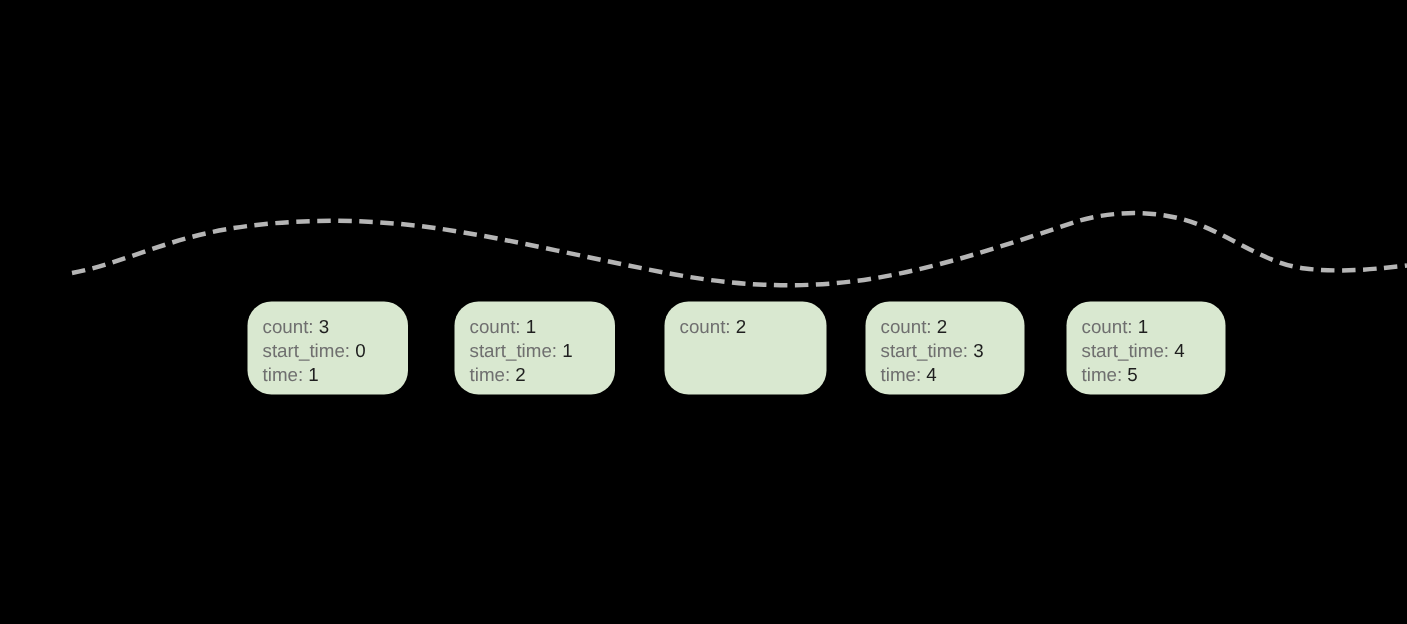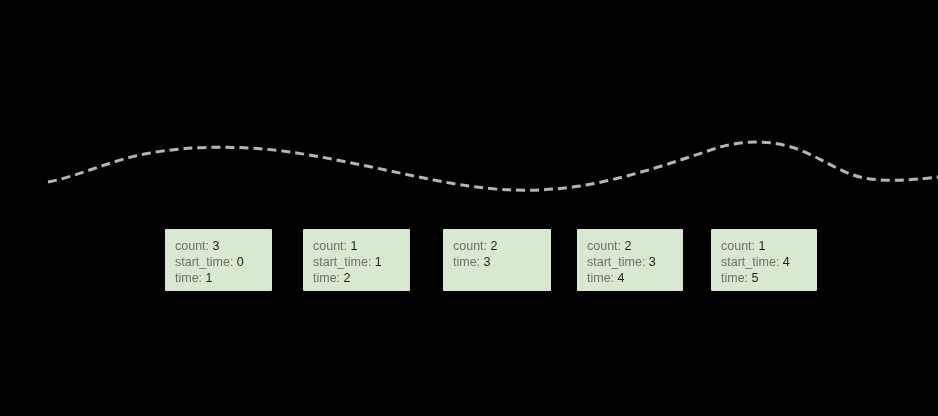--- a/index.html
+++ b/index.html
@@ -20,23 +20,22 @@
     left: 0;
     top: 0;
     width: 938px;
     height: 416px;
     pointer-events: none;
   }
   .node-box {
     position: absolute;
     box-sizing: border-box;
     background: #d9e8d0;
-    border-radius: 1px;
+    border-radius: 16px;
     padding: 9px 0 0 10px;
-    margin-top: 28px;
   }
   .node-line {
     font-size: 12.5px;
     line-height: 16px;
     color: #6f6f6f;
     white-space: nowrap;
   }
   .node-line .val {
     color: #1f1f1f;
   }
@@ -56,21 +55,20 @@
         <div class="node-line"><span class="lab">start_time:</span> <span class="val">0</span></div>
         <div class="node-line"><span class="lab">time:</span> <span class="val">1</span></div>
       </div>
       <div class="node-box" style="left: 303px; top: 201px; width: 107px; height: 62px; background: rgb(217, 232, 208);">
         <div class="node-line"><span class="lab">count:</span> <span class="val">1</span></div>
         <div class="node-line"><span class="lab">start_time:</span> <span class="val">1</span></div>
         <div class="node-line"><span class="lab">time:</span> <span class="val">2</span></div>
       </div>
       <div class="node-box" style="left: 443px; top: 201px; width: 108px; height: 62px; background: rgb(217, 232, 208);">
         <div class="node-line"><span class="lab">count:</span> <span class="val">2</span></div>
-        <div class="node-line"><span class="lab">time:</span> <span class="val">3</span></div>
       </div>
       <div class="node-box" style="left: 577px; top: 201px; width: 106px; height: 62px; background: rgb(217, 232, 208);">
         <div class="node-line"><span class="lab">count:</span> <span class="val">2</span></div>
         <div class="node-line"><span class="lab">start_time:</span> <span class="val">3</span></div>
         <div class="node-line"><span class="lab">time:</span> <span class="val">4</span></div>
       </div>
       <div class="node-box" style="left: 711px; top: 201px; width: 106px; height: 62px; background: rgb(217, 232, 208);">
         <div class="node-line"><span class="lab">count:</span> <span class="val">1</span></div>
         <div class="node-line"><span class="lab">start_time:</span> <span class="val">4</span></div>
         <div class="node-line"><span class="lab">time:</span> <span class="val">5</span></div>

